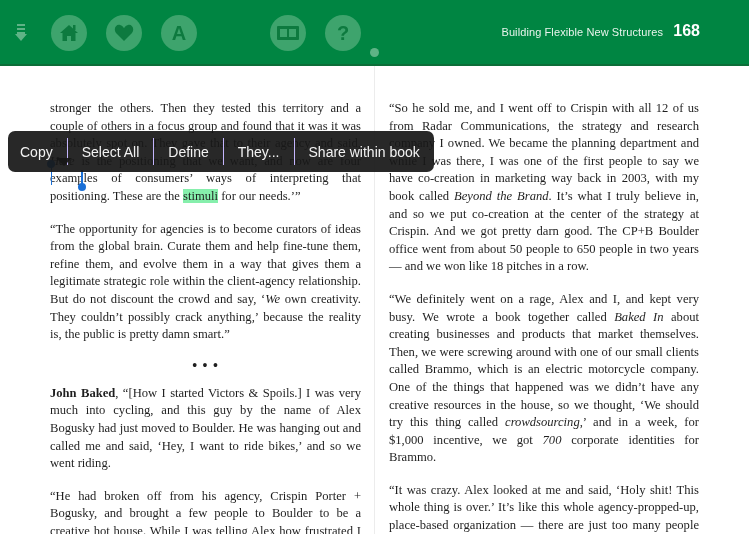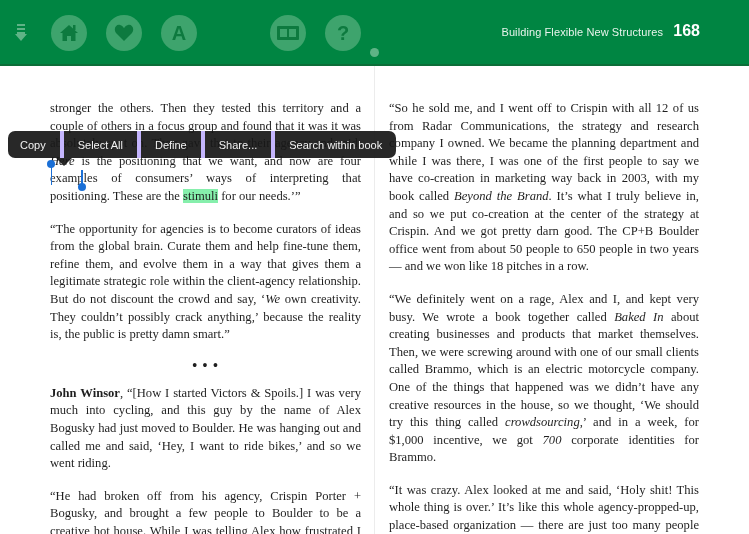--- a/index.html
+++ b/index.html
@@ -78,30 +78,30 @@
   .handle-bot-bar {
     position: absolute; left: 81px; top: 170px; width: 1.5px; height: 15px; background: #1a6fd6;
   }
   .handle-bot {
     position: absolute; left: 78px; top: 183px; width: 8px; height: 8px; border-radius: 50%;
     background: #1a6fd6;
   }
 
   
   .ctx-menu {
-    position: absolute; left: 8px; top: 131px; height: 27px;
+    position: absolute; left: 8px; top: 131px; height: 41px;
     background: rgba(24,24,24,0.93);
     border-radius: 7px;
     display: flex; align-items: center;
     font-family: "Liberation Sans", "DejaVu Sans", sans-serif;
-    font-size: 11px; color: #f2f2f2;
+    font-size: 14px; color: #f2f2f2;
   }
   .ctx-item {
     height: 27px; display: flex; align-items: center; padding: 0 14px;
-    border-left: 4px solid #c4b5fd; cursor: pointer; white-space: nowrap;
+    border-left: 1px solid #c4b5fd; cursor: pointer; white-space: nowrap;
   }
   .ctx-item:first-child { border-left: none; padding-left: 12px; }
   .ctx-arrow {
     position: absolute; left: 56px; top: 158px; width: 0; height: 0;
     border-left: 8px solid transparent; border-right: 8px solid transparent;
     border-top: 8px solid rgba(24,24,24,0.93);
   }
 </style>
 </head>
 <body>
@@ -161,21 +161,21 @@
 <div class="spine"></div>
 <div class="page right"></div>
 
 <div class="col left">
   <p><span>stronger the others. Then they tested this territory and a couple of others in a focus group and found that it was it was absolutely spot on. They gave that to their agency and said, </span><i>Here</i><span> is the positioning that we want, and now are four examples of consumers’ ways of interpreting that positioning. These are the </span><span class="sel">stimuli</span><span> for our needs.’”</span></p>
 
   <p><span>“The opportunity for agencies is to become curators of ideas from the global brain. Curate them and help fine-tune them, refine them, and evolve them in a way that gives them a legitimate strategic role within the client-agency relationship. But do not discount the crowd and say, ‘</span><i>We</i><span> own creativity. They couldn’t possibly crack anything,’ because the reality is, the public is pretty damn smart.”</span></p>
 
   <div class="sep">• • •</div>
 
-  <p><b>John Winsor</b><span>, “[How I started Victors &amp; Spoils.] I was very much into cycling, and this guy by the name of Alex Bogusky had just moved to Boulder. He was hanging out and called me and said, ‘Hey, I want to ride bikes,’ and so we went riding.</span></p>
+  <p><b>John Baked</b><span>, “[How I started Victors &amp; Spoils.] I was very much into cycling, and this guy by the name of Alex Bogusky had just moved to Boulder. He was hanging out and called me and said, ‘Hey, I want to ride bikes,’ and so we went riding.</span></p>
 
   <p class="tight">“He had broken off from his agency, Crispin Porter + Bogusky, and brought a few people to Boulder to be a creative hot house. While I was telling Alex how frustrated I was with WPP, he was like, ‘Well, we haven’t had to pitch in five years. Why don’t you guys come in and be our planning and strategy department?” I wasn’t that thrilled and said, ‘I hate advertising agencies,’ and then he laughed at me and said, ‘So do I! This will be awesome. We’ll blow things up.’</p>
 </div>
 
 <div class="col right">
   <p><span>“So he sold me, and I went off to Crispin with all 12 of us from Radar Communications, the strategy and research company I owned. We became the planning department and while I was there, I was one of the first people to say we have co-creation in marketing way back in 2003, with my book called </span><i>Beyond the Brand</i><span>. It’s what I truly believe in, and so we put co-creation at the center of the strategy at Crispin. And we got pretty darn good. The CP+B Boulder office went from about 50 people to 650 people in two years — and we won like 18 pitches in a row.</span></p>
 
   <p><span>“We definitely went on a rage, Alex and I, and kept very busy. We wrote a book together called </span><i>Baked In</i><span> about creating businesses and products that market themselves. Then, we were screwing around with one of our small clients called Brammo, which is an electric motorcycle company. One of the things that happened was we didn’t have any creative resources in the house, so we thought, ‘We should try this thing called </span><i>crowdsourcing</i><span>,’ and in a week, for $1,000 incentive, we got </span><i>700</i><span> corporate identities for Brammo.</span></p>
 
   <p class="tight">“It was crazy. Alex looked at me and said, ‘Holy shit! This whole thing is over.’ It’s like this whole agency-propped-up, place-based organization — there are just too many people with digital tools around the world that are creative directors — or they’re art directors or copywriters — that have the same tools everybody else does. In a free world, it’s going to be a meritocracy, and it’s going to be a scary thing. So we talked about starting a company. We went to MDC [an advertising agency holding company], but they decided that they didn’t really want to be involved because it’s too disruptive, and so we went off.</p>
@@ -183,16 +183,16 @@
 
 <div class="handle-top"></div>
 <div class="handle-top-bar"></div>
 <div class="handle-bot-bar"></div>
 <div class="handle-bot"></div>
 
 <div class="ctx-menu">
   <div class="ctx-item">Copy</div>
   <div class="ctx-item">Select All</div>
   <div class="ctx-item">Define</div>
-  <div class="ctx-item">Share...</div>
-  <div class="ctx-item">Search within book</div>
+  <div class="ctx-item">They...</div>
+  <div class="ctx-item">Share within book</div>
 </div>
 <div class="ctx-arrow"></div>
 
 </body></html>

